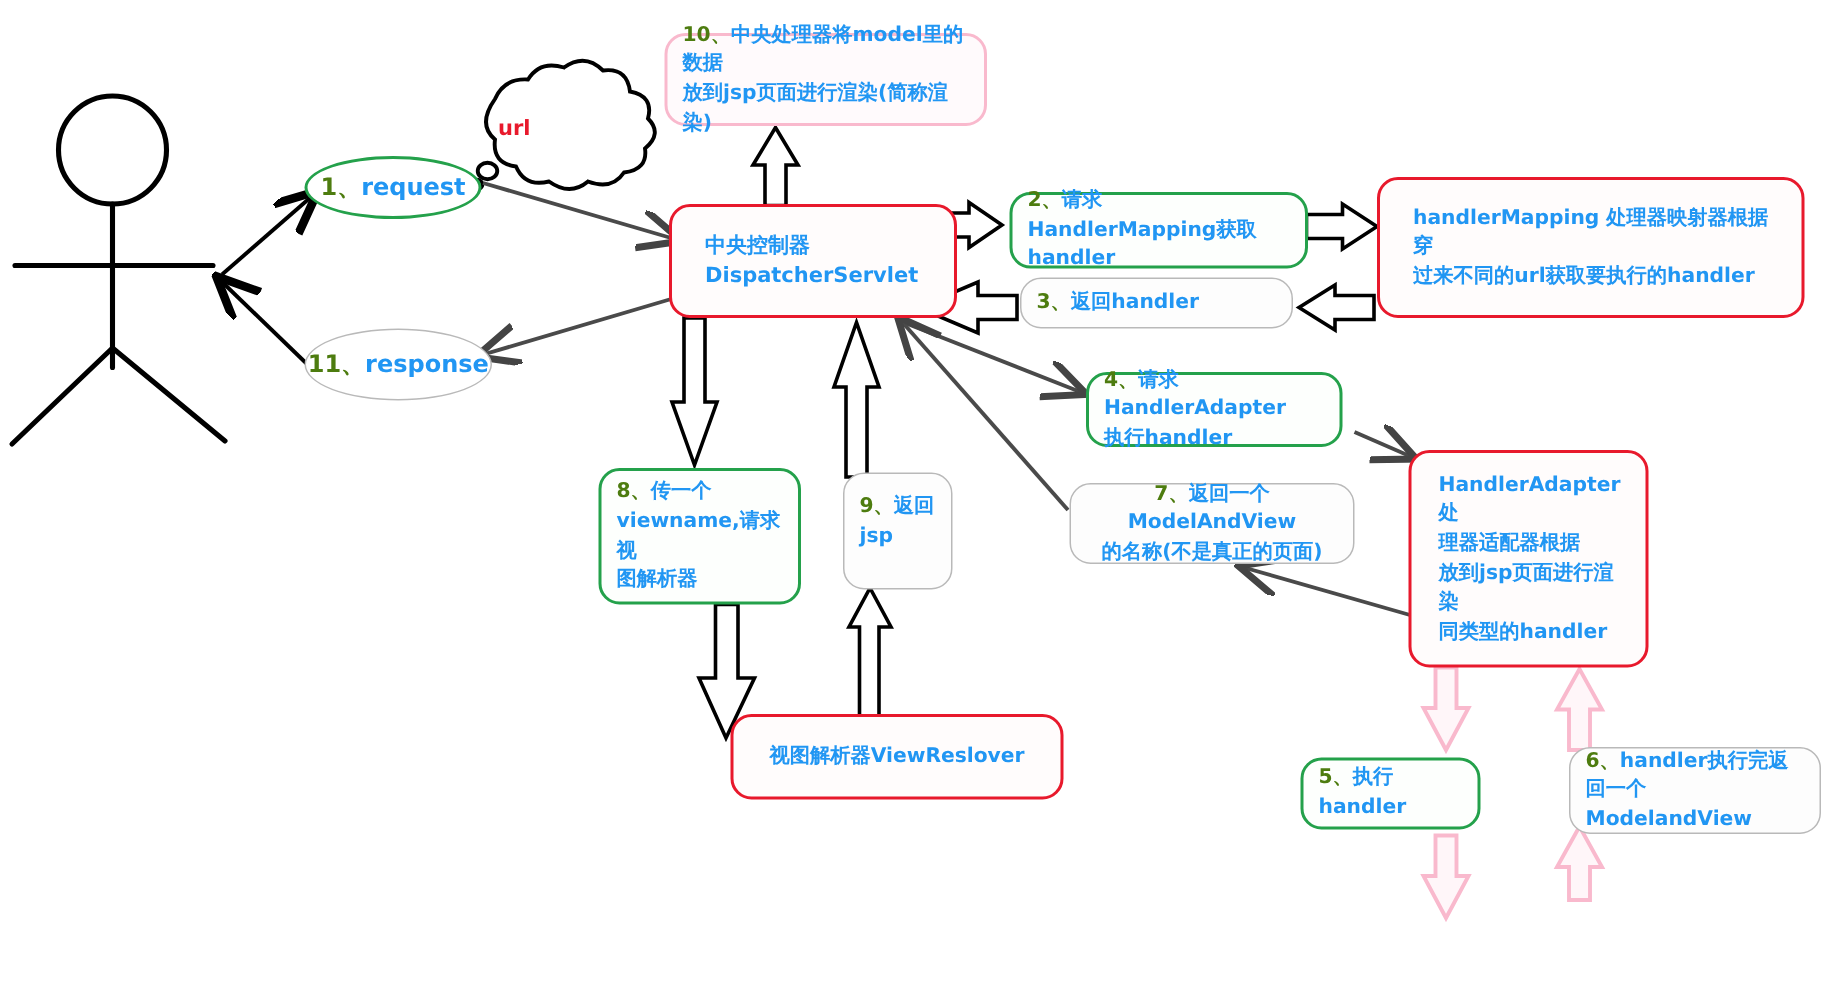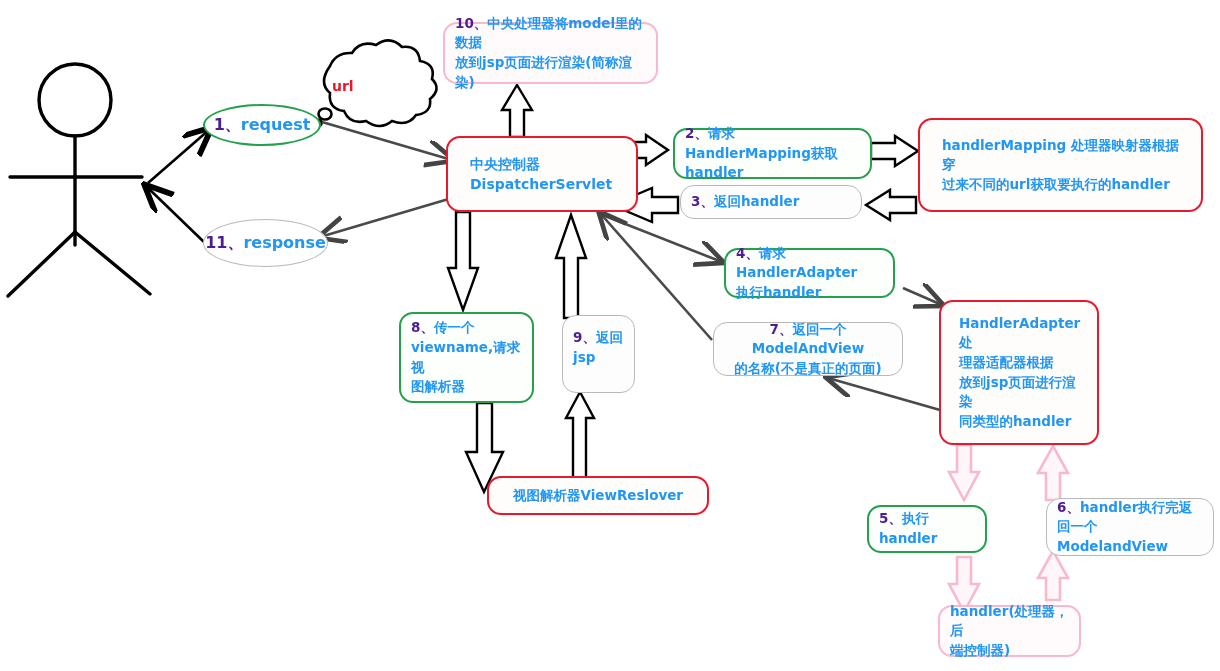--- a/index.html
+++ b/index.html
@@ -20,21 +20,21 @@
     box-sizing: border-box;
     display: flex;
     align-items: center;
     background: #fffdfd;
     line-height: 1.45;
     font-weight: bold;
     font-size: 13.5px;
   }
   .node .txt { display: block; }
   .num {
-    color: #4c1d95;
+    color: #4d7c0f;
     font-weight: bold;
   }
   .bl { color: #2196f3; }
   .node.red   { border: 2.2px solid #e8192c; border-radius: 14px; background: #fffcfc; }
   .node.green { border: 2.2px solid #24a14b; border-radius: 14px; background: #fdfffd; }
   .node.gray  { border: 1.8px solid #b9b9b9; border-radius: 14px; background: #fdfdfd; }
   .node.pink  { border: 2.2px solid #f9b9cd; border-radius: 14px; background: #fffafc; }
   .pad { padding: 6px 10px; }
 
   .ellipse {
@@ -239,39 +239,33 @@
       <span class="bl">图解析器</span>
     </div>
   </div>
 
   <div class="node gray pad" style="left:562px; top:315px; width:73px; height:78px; align-items:flex-start; padding-top:12px;">
     <div class="txt">
       <span class="num">9、</span><span class="bl">返回jsp</span>
     </div>
   </div>
 
-  <div class="node red pad" style="left:487px; top:476px; width:222px; height:39px; justify-content:center;align-items:center;">
+  <div class="node red pad" style="left:487px; top:476px; width:222px; height:57px; justify-content:center;align-items:center;">
     <div class="txt" style="text-align:center;">
       <span class="bl">视图解析器ViewReslover</span>
     </div>
   </div>
 
   <div class="node green pad" style="left:867px; top:505px; width:120px; height:48px;justify-content:center;">
     <div class="txt">
       <span class="num">5、</span><span class="bl">执行handler</span>
     </div>
   </div>
 
   <div class="node gray pad" style="left:1046px; top:498px; width:168px; height:58px;">
     <div class="txt">
       <span class="num">6、</span><span class="bl">handler执行完返回一个</span><br>
       <span class="bl">ModelandView</span>
     </div>
   </div>
 
-  <div class="node pink pad" style="left:938px; top:605px; width:143px; height:52px;">
-    <div class="txt">
-      <span class="bl">handler(处理器，后</span><br>
-      <span class="bl">端控制器)</span>
-    </div>
-  </div>
 
 </div>
 
 </body></html>

